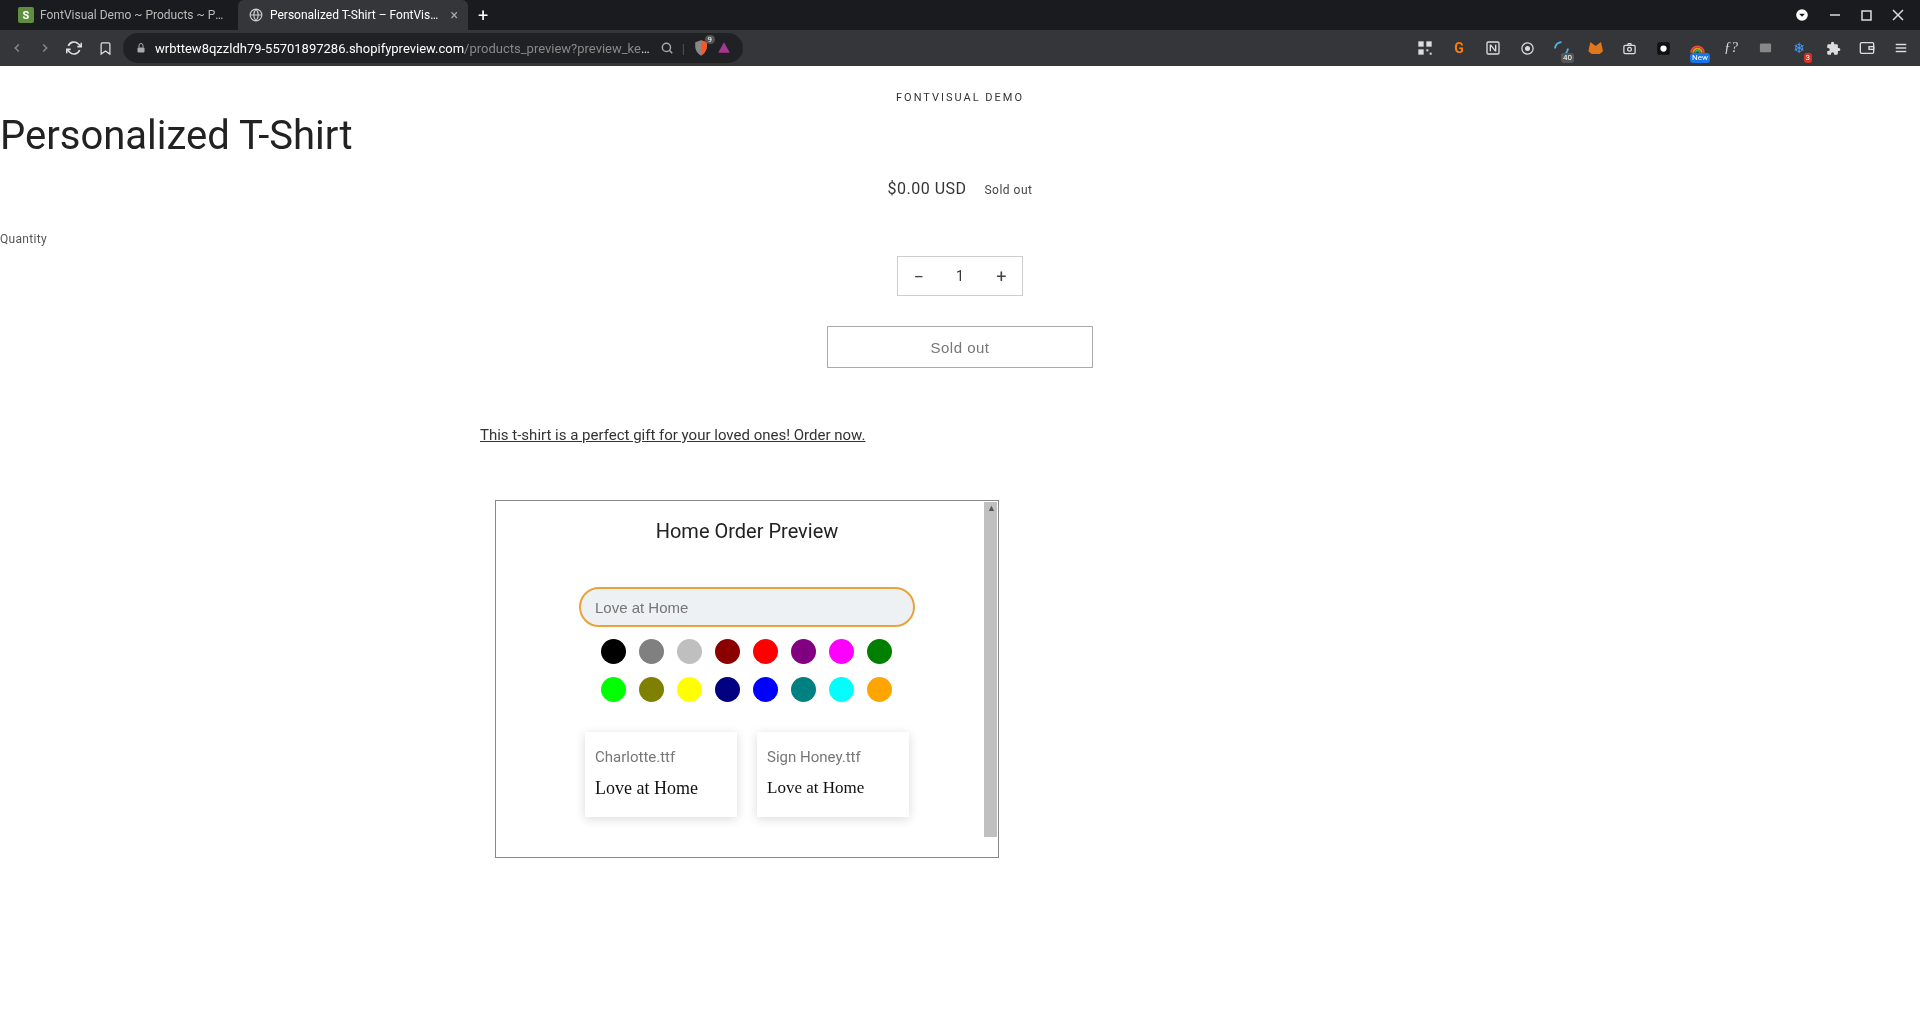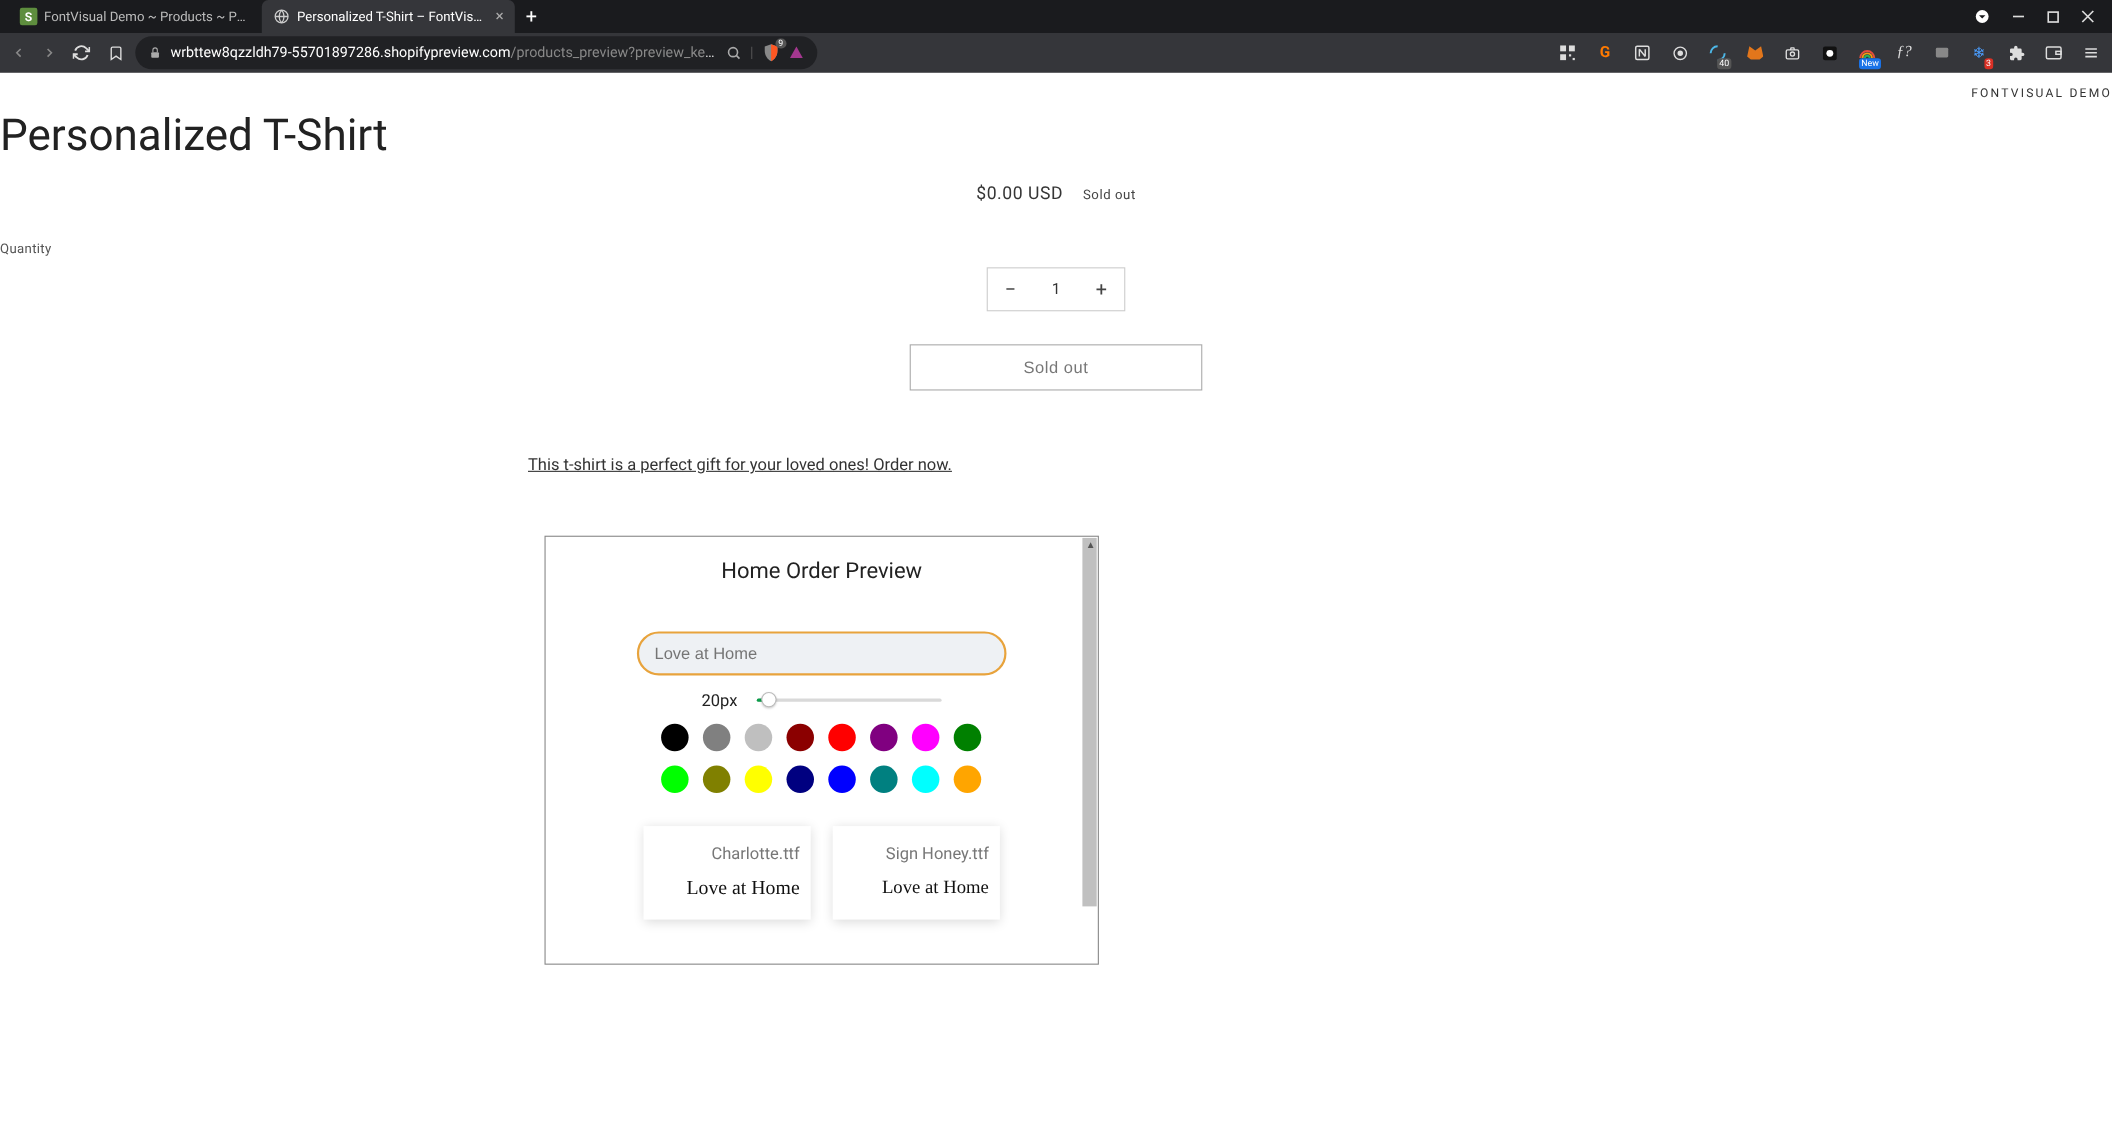--- a/index.html
+++ b/index.html
@@ -34,21 +34,21 @@
 .ext-row { display: flex; gap: 16px; margin-left: auto; align-items: center; color: #ddd; }
 .ext-row .ext { width: 18px; height: 18px; display: flex; align-items: center; justify-content: center; position: relative; cursor: pointer; font-size: 14px; }
 .ext-badge { position: absolute; bottom: -6px; right: -4px; font-size: 8px; background: #555; color: #fff; border-radius: 3px; padding: 0 2px; line-height: 10px; }
 .ext-badge.blue { background: #1a73e8; }
 .ext-badge.red { background: #d93025; }
 
 
 .viewport { height: calc(1030px - 66px); overflow-y: scroll; background: #fff; }
 .page { width: 100%; padding-top: 10px; }
 
-.store-name { text-align: right; font-size: 11px; letter-spacing: 2px; color: #333; margin-top: 2px; }
+.store-name { text-align: center; font-size: 11px; letter-spacing: 2px; color: #333; margin-top: 15px; }
 .product-title { text-align: left; font-size: 40px; color: #222; font-weight: 400; margin-top: 8px; }
 .price-row { text-align: center; margin-top: 20px; color: #353535; }
 .price { font-size: 16px; letter-spacing: 0.5px; }
 .soldout-tag { font-size: 12px; letter-spacing: 0.5px; margin-left: 14px; color: #454545; }
 
 .qty-label { font-size: 12px; color: #555; margin-top: 34px; letter-spacing: 0.3px; }
 .qty-box { width: 126px; height: 40px; border: 1px solid #ccc; margin: 10px auto 0; display: flex; align-items: center; }
 .qty-btn { flex: 1; text-align: center; font-size: 18px; color: #444; cursor: pointer; user-select: none; }
 .qty-val { flex: 1; text-align: center; font-size: 14px; color: #333; }
 
@@ -68,21 +68,21 @@
 .size-label { font-size: 15px; color: #222; }
 .slider-wrap { position: relative; width: 168px; height: 4px; }
 .slider-track { position: absolute; left: 0; right: 0; top: 0; height: 3px; background: #d9d9d9; border-radius: 2px; }
 .slider-fill { position: absolute; left: 0; width: 8px; top: 0; height: 3px; background: #0b9e4a; border-radius: 2px; }
 .slider-thumb { position: absolute; left: 4px; top: -6px; width: 14px; height: 14px; background: #fff; border: 1px solid #bbb; border-radius: 50%; box-shadow: 0 1px 2px rgba(0,0,0,0.2); cursor: pointer; }
 
 .swatches { width: 300px; margin: 12px auto 0; display: flex; flex-wrap: wrap; gap: 13px; justify-content: flex-start; padding-left: 4px; }
 .swatch { width: 25px; height: 25px; border-radius: 50%; cursor: pointer; }
 
 .font-cards { display: flex; justify-content: center; gap: 20px; margin-top: 30px; }
-.font-card { width: 152px; background: #fff; box-shadow: 0 2px 10px rgba(0,0,0,0.15); padding: 16px 10px 18px; text-align: right; cursor: pointer; }
+.font-card { width: 152px; background: #fff; box-shadow: 0 2px 10px rgba(0,0,0,0.15); padding: 16px 10px 18px; text-align: left; cursor: pointer; }
 .font-card .name { font-size: 15px; color: #777; }
 .font-card .sample { margin-top: 12px; font-size: 17px; color: #111; }
 .font-card .sample.script { font-family: "Brush Script MT", cursive; font-size: 18px; }
 .font-card .sample.serif { font-family: Georgia, serif; }
 
 
 .viewport::-webkit-scrollbar { width: 16px; }
 .viewport::-webkit-scrollbar-track { background: #f1f1f1; }
 .viewport::-webkit-scrollbar-thumb { background: #c1c1c1; }
 .viewport::-webkit-scrollbar-button { background: #f1f1f1; height: 16px; }
@@ -296,28 +296,20 @@
 
     <p class="desc">This t-shirt is a perfect gift for your loved ones! Order now.</p>
 
     <div class="preview-frame">
       <div class="inner-scroll"></div>
       <span class="scroll-up">▲</span>
       <h2 class="preview-title">Home Order Preview</h2>
 
       <input class="text-input" type="text" placeholder="Love at Home" style="">
 
-      <div class="size-row">
-        <span class="size-label">20px</span>
-        <div class="slider-wrap">
-          <div class="slider-track"></div>
-          <div class="slider-fill"></div>
-          <div class="slider-thumb"></div>
-        </div>
-      </div>
 
       <div class="swatches" id="swatches">
           <div class="swatch" style="background: rgb(0, 0, 0);"></div>
           <div class="swatch" style="background: rgb(128, 128, 128);"></div>
           <div class="swatch" style="background: rgb(191, 191, 191);"></div>
           <div class="swatch" style="background: rgb(139, 0, 0);"></div>
           <div class="swatch" style="background: rgb(255, 0, 0);"></div>
           <div class="swatch" style="background: rgb(128, 0, 128);"></div>
           <div class="swatch" style="background: rgb(255, 0, 255);"></div>
           <div class="swatch" style="background: rgb(0, 128, 0);"></div>

